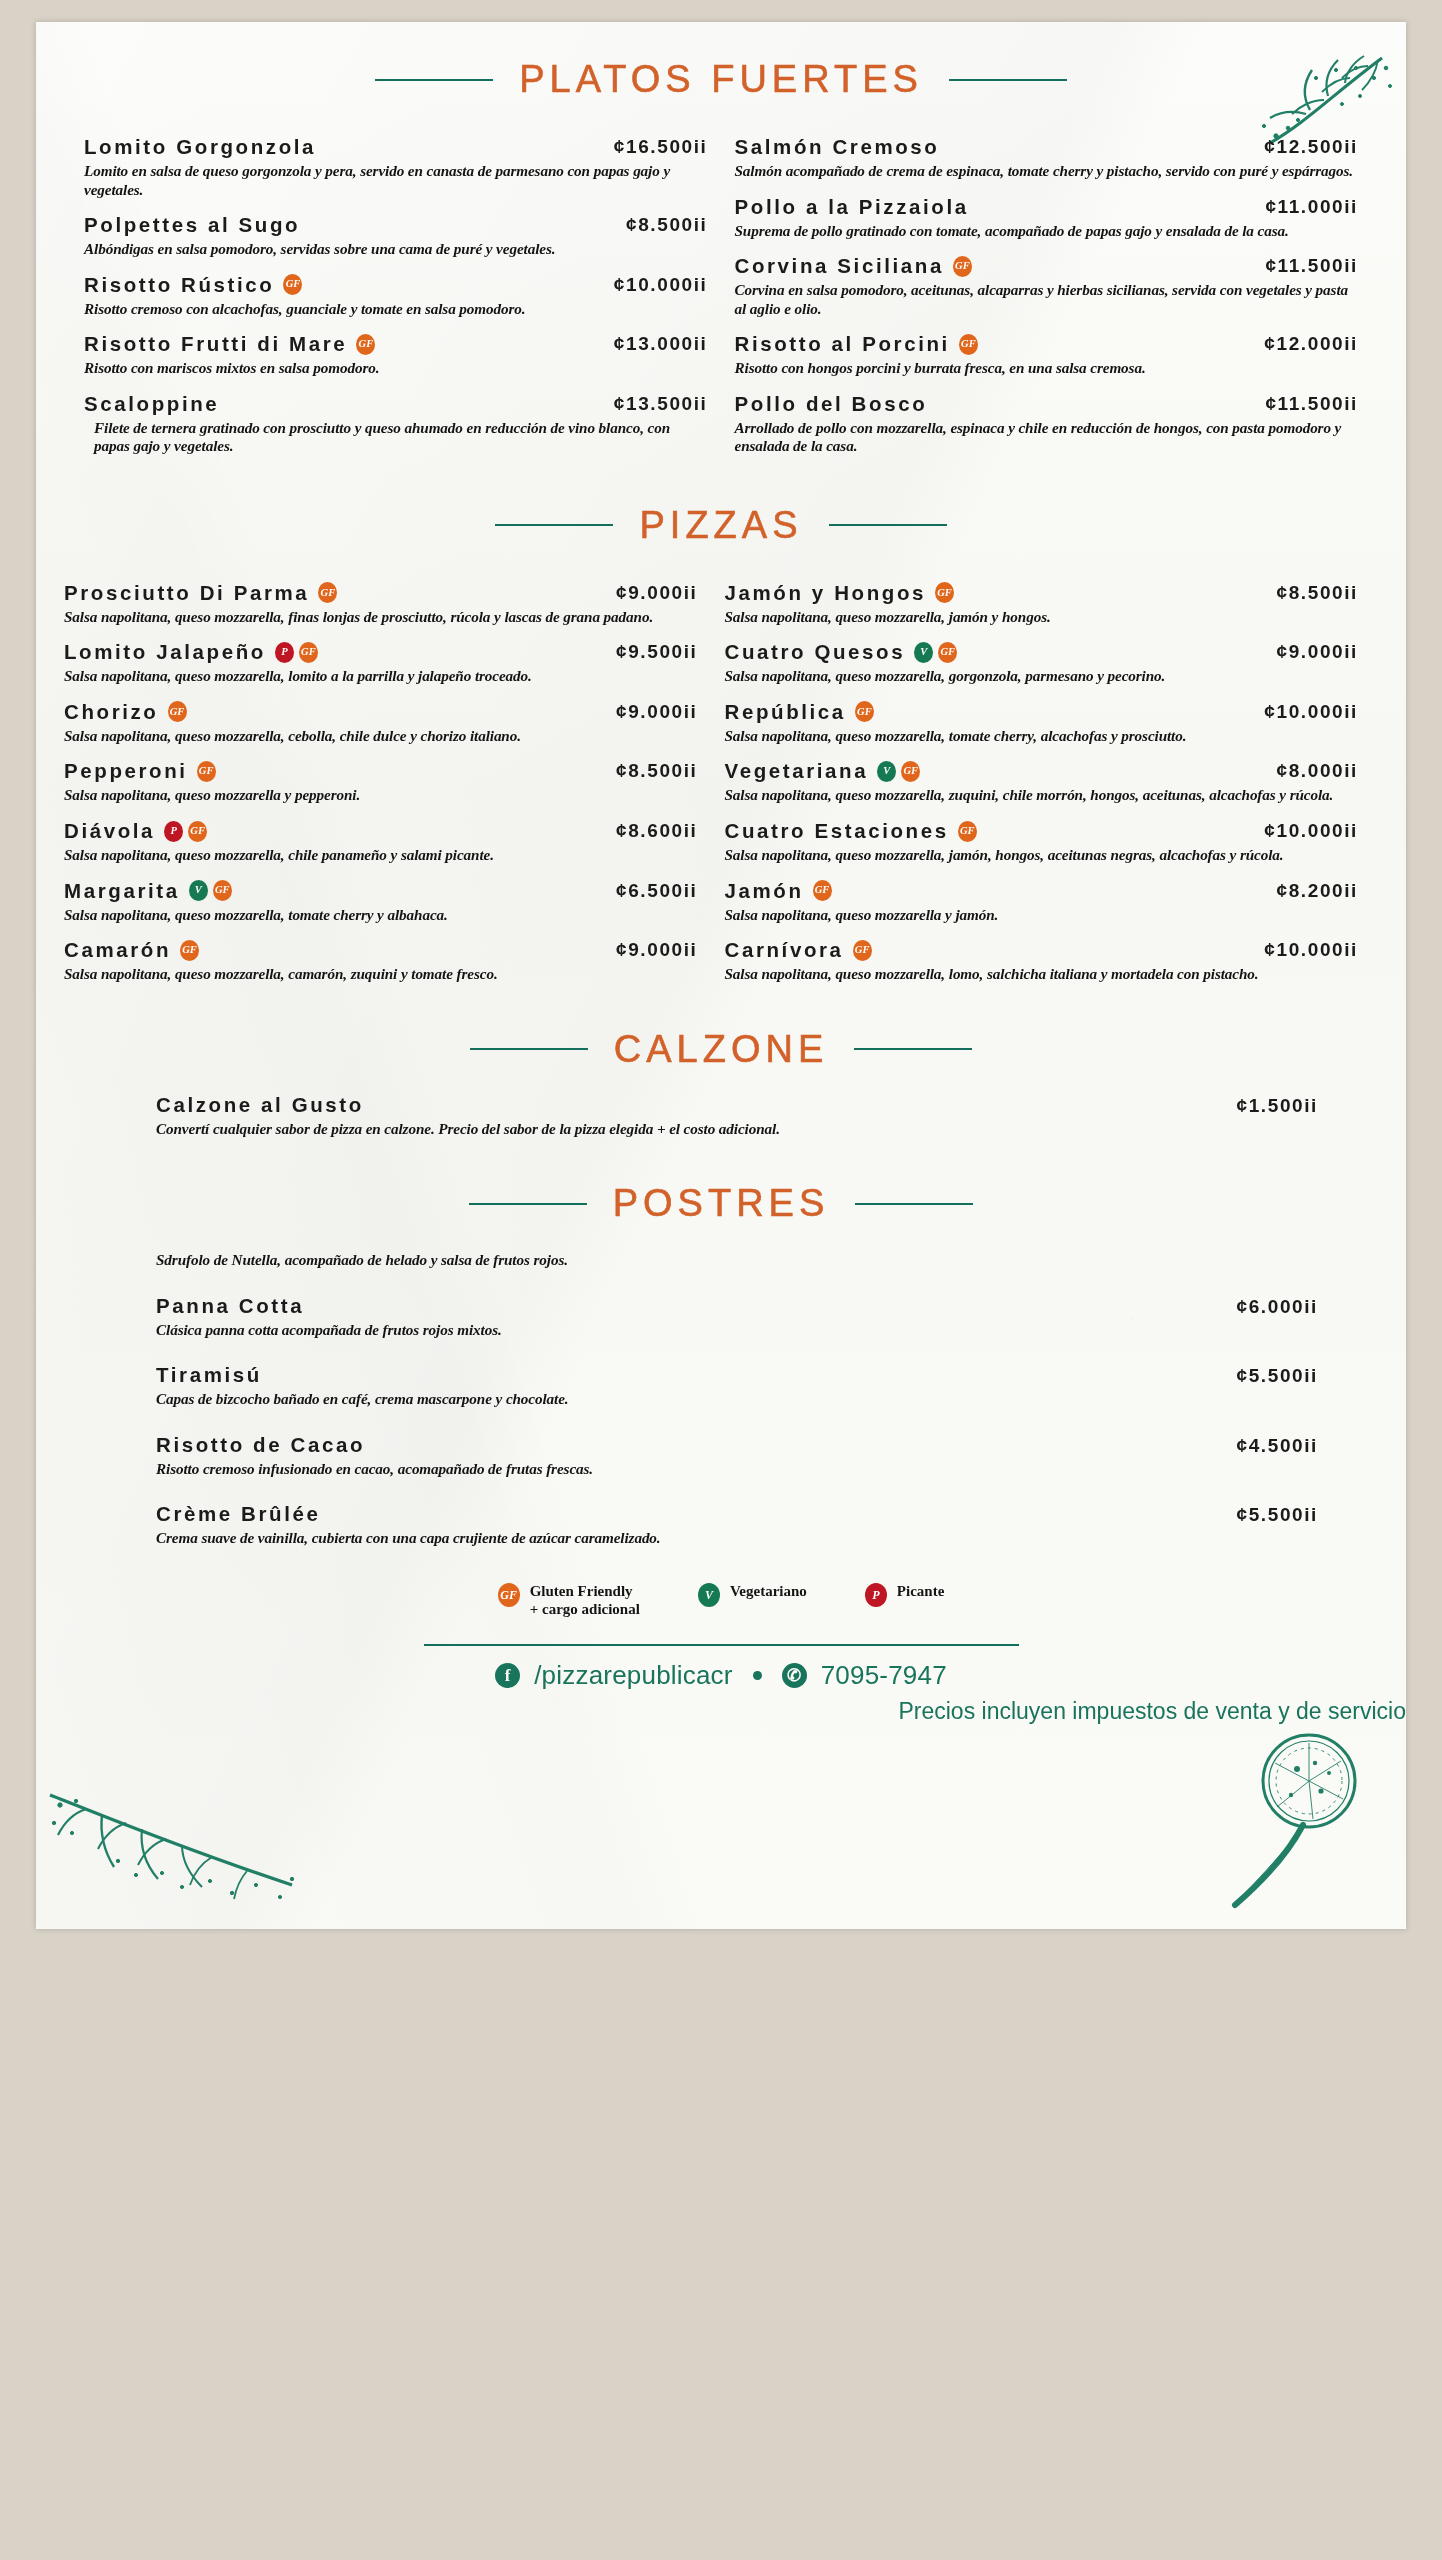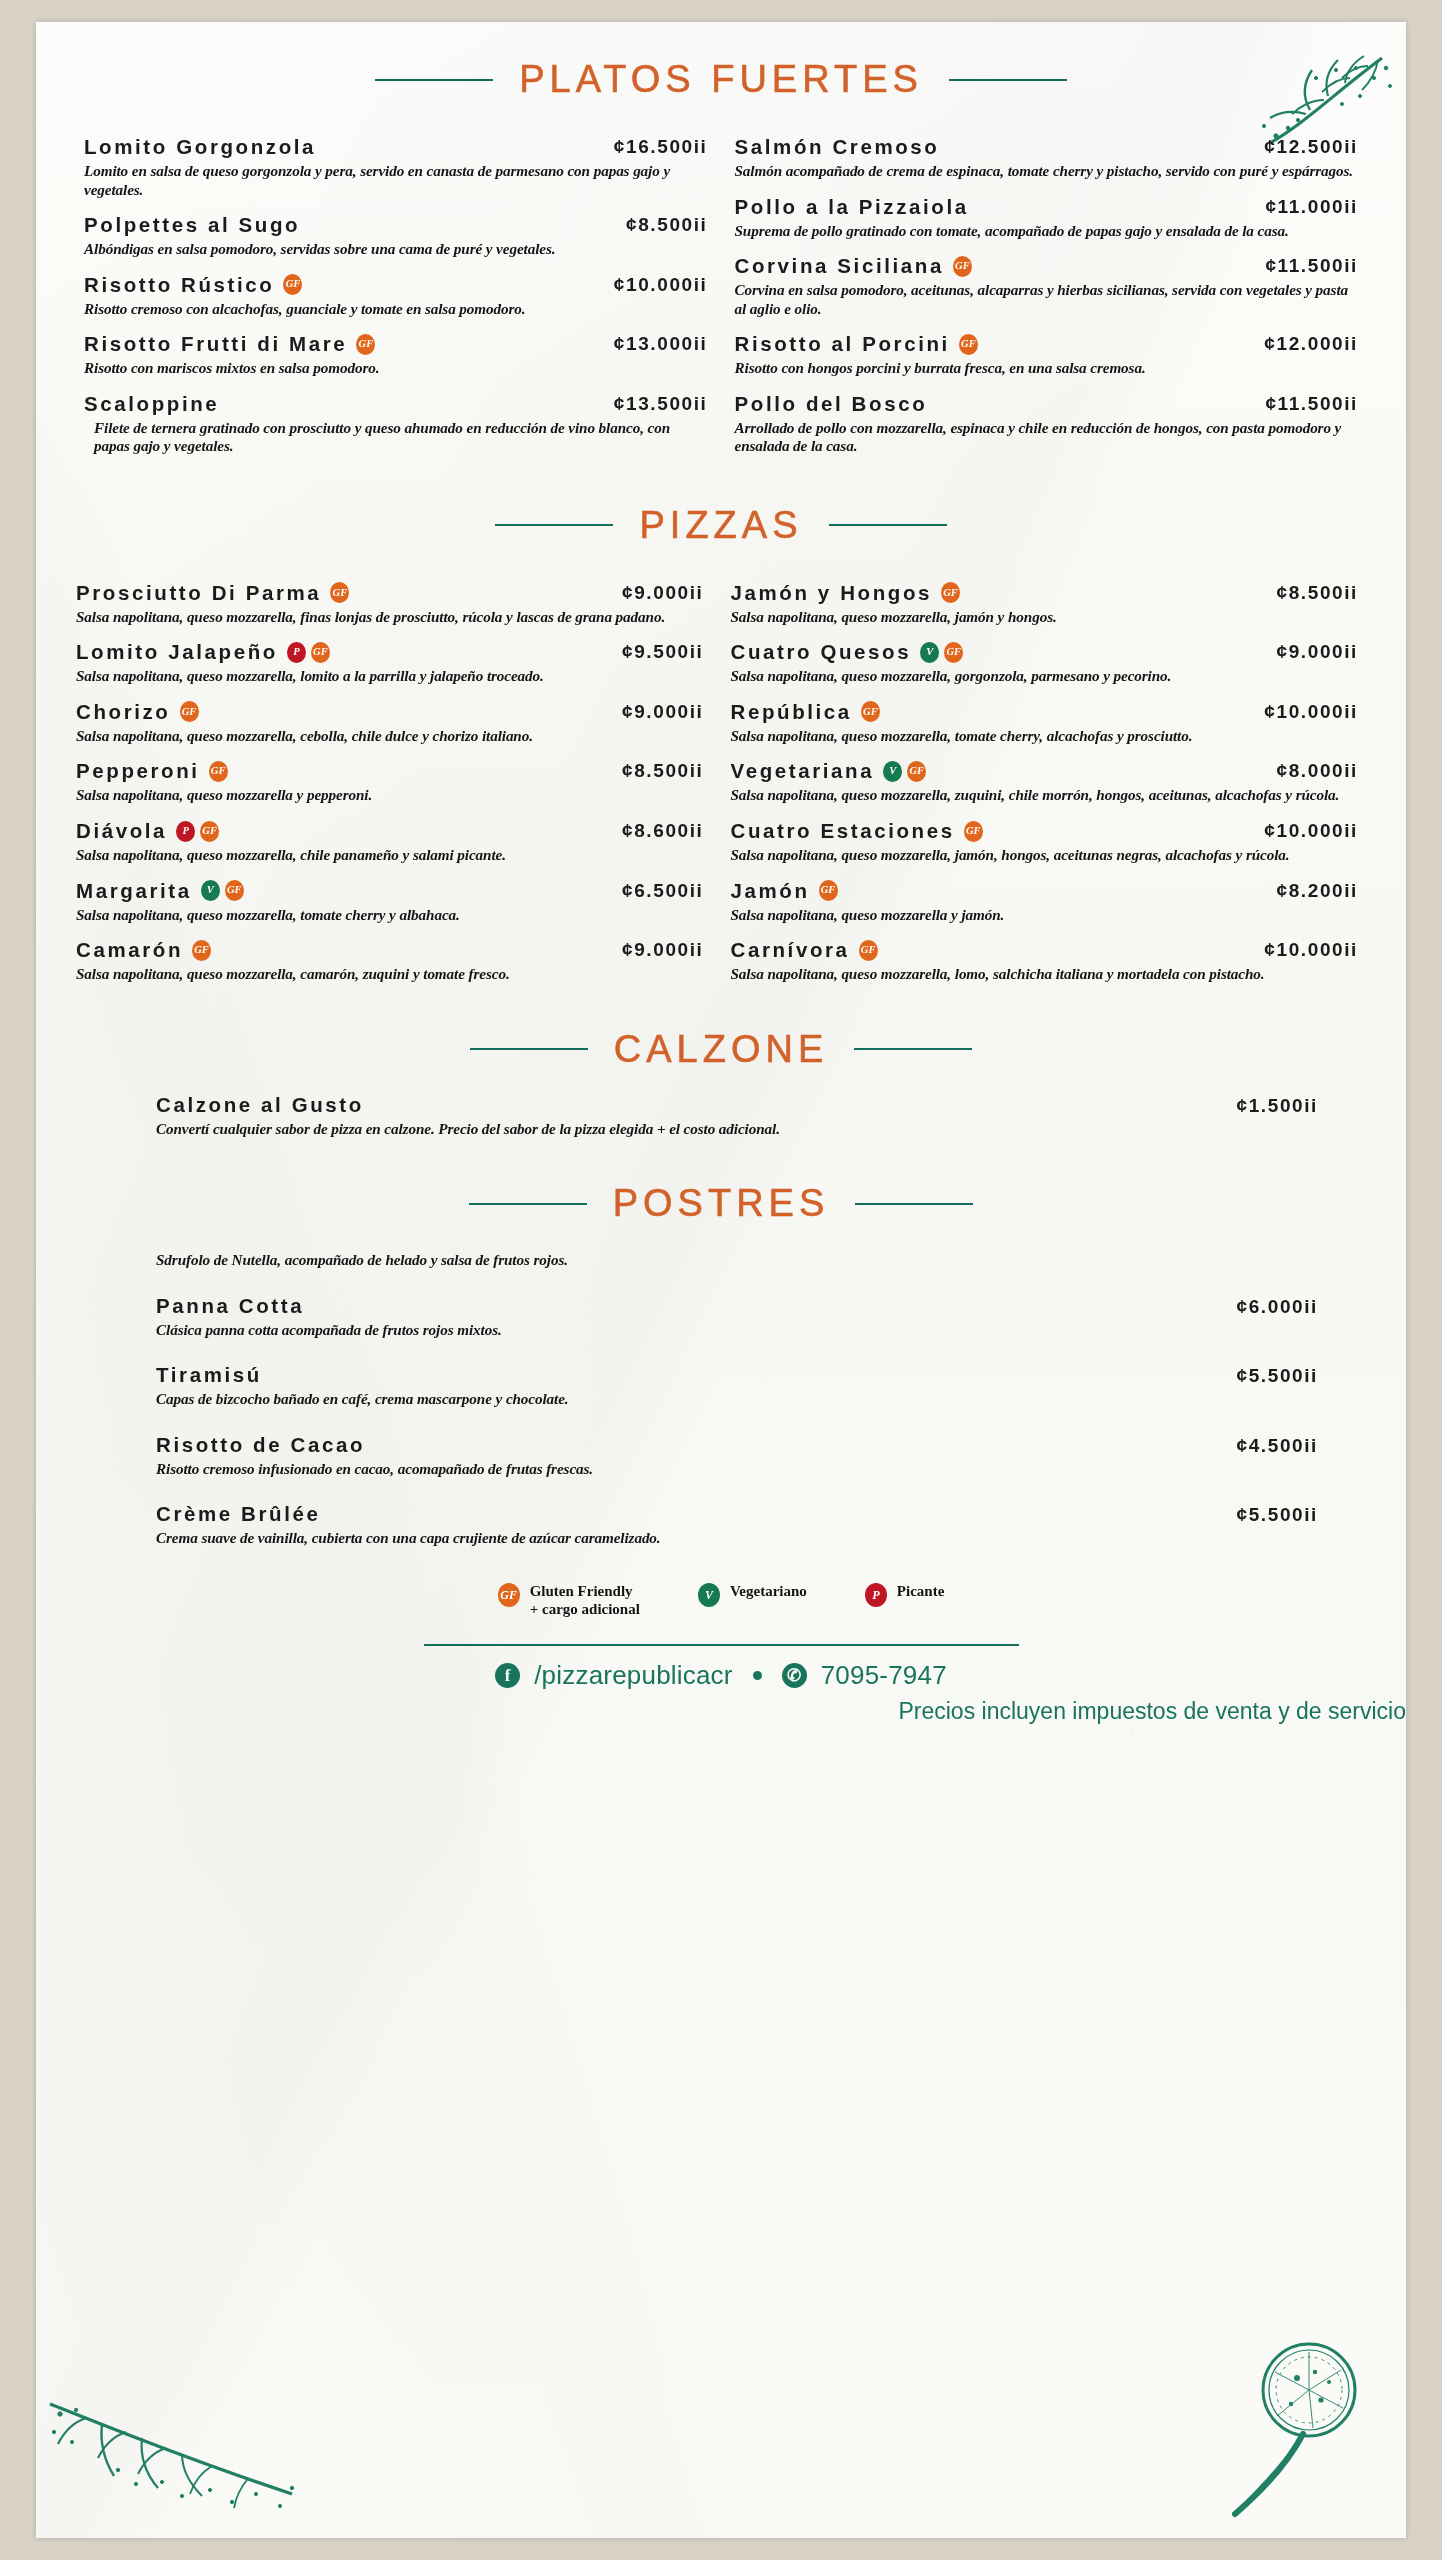--- a/index.html
+++ b/index.html
@@ -11,21 +11,21 @@
     height: 2560px;
     background: #d9d2c7;
     font-family: "Liberation Sans", sans-serif;
     overflow: hidden;
   }
   .page {
     position: absolute;
     left: 36px;
     top: 22px;
     width: 1370px;
-    height: 2516px;
+    height: 1907px;
     background: #fef9c3;
     box-shadow: 0 0 6px rgba(0,0,0,0.18);
     overflow: hidden;
   }
   .paper-noise {
     position: absolute;
     inset: 0;
     background:
       radial-gradient(circle at 18% 12%, rgba(0,0,0,0.012) 0 2px, transparent 3px),
       radial-gradient(circle at 62% 30%, rgba(0,0,0,0.010) 0 2px, transparent 3px),
@@ -396,21 +396,21 @@
 
       </div>
     </div>
 
     <div style="margin-top:34px;" class="section-head">
       <span class="rule"></span>
       <span class="title">PIZZAS</span>
       <span class="rule"></span>
     </div>
 
-    <div class="grid" style="margin-top:34px; padding:0 48px 0 40px;">
+    <div class="grid" style="margin-top:34px; padding:0 48px 0 28px;">
       <div class="col">
 
         <div class="item">
           <div class="item-head">
             <span class="item-name">Prosciutto Di Parma</span>
             <span class="badges">
               <span class="badge gf">GF</span>
             </span>
             <span class="spacer"></span>
             <span class="item-price">¢9.000ii</span>

